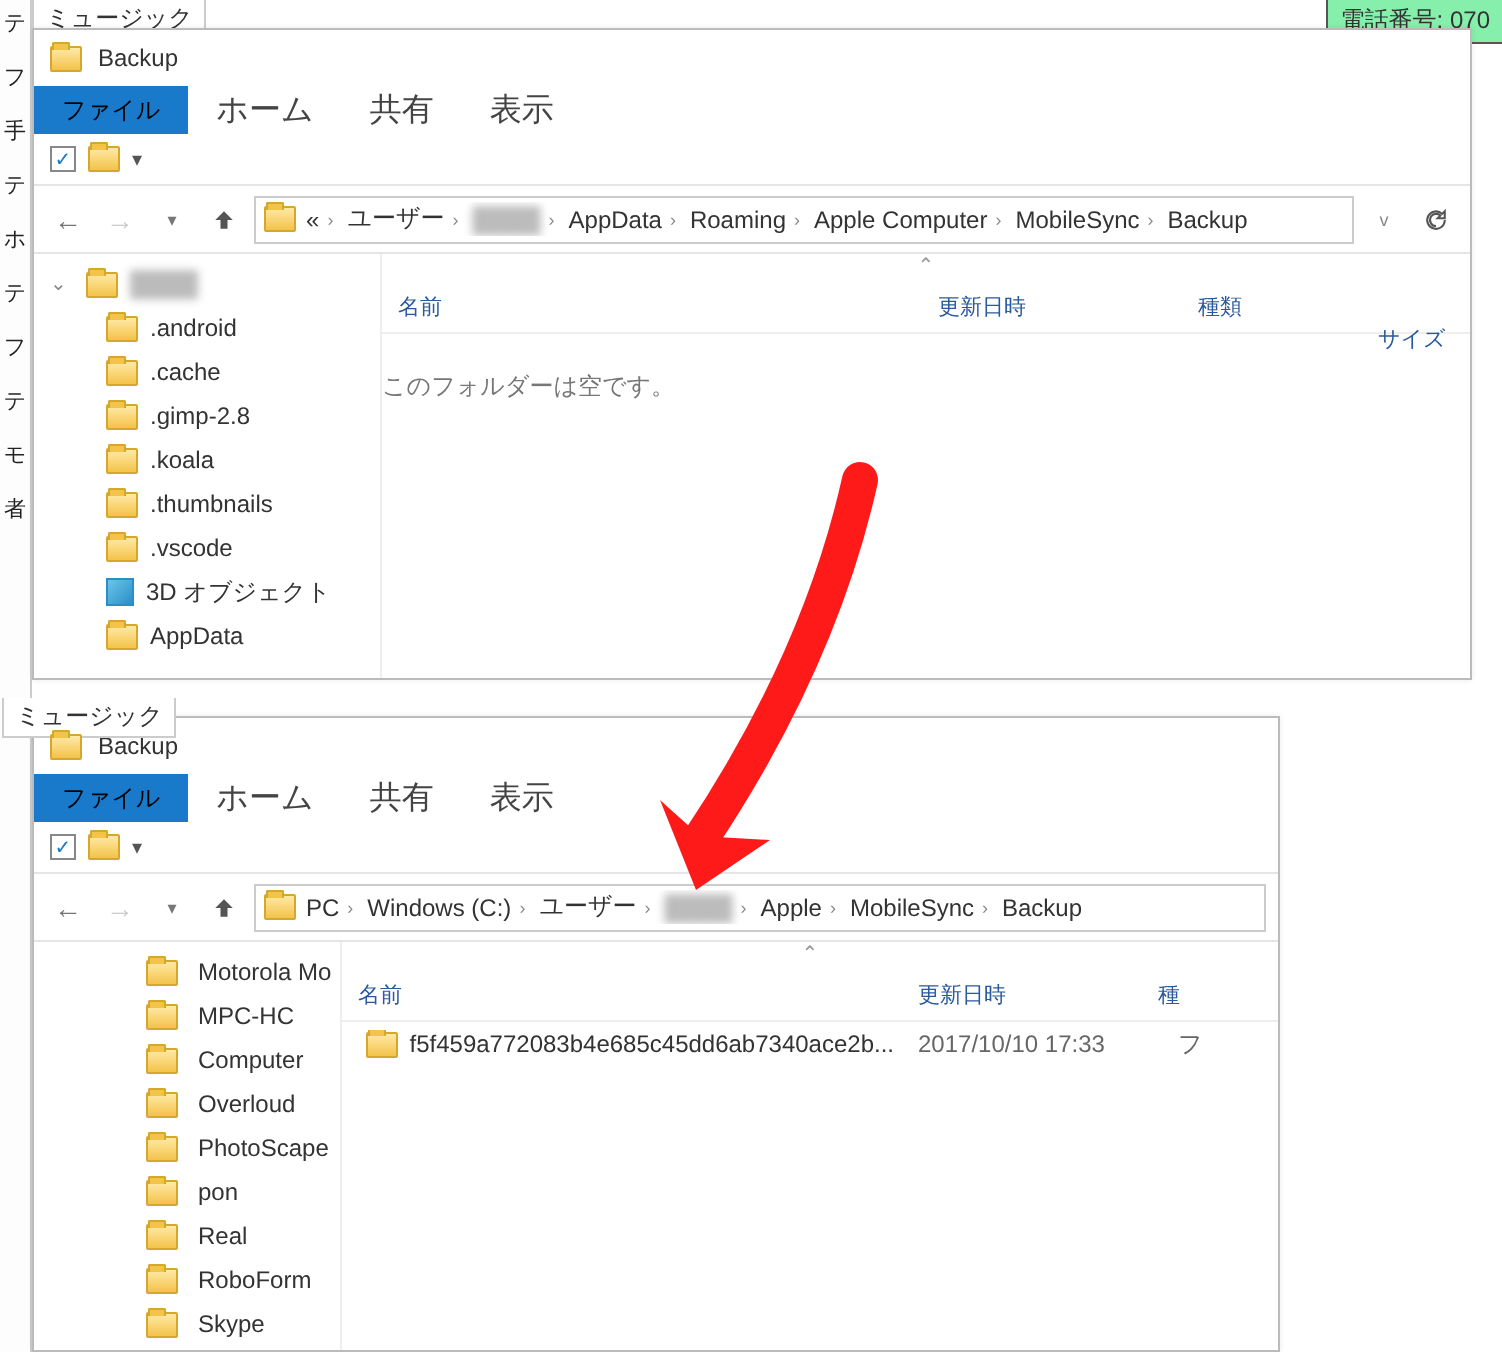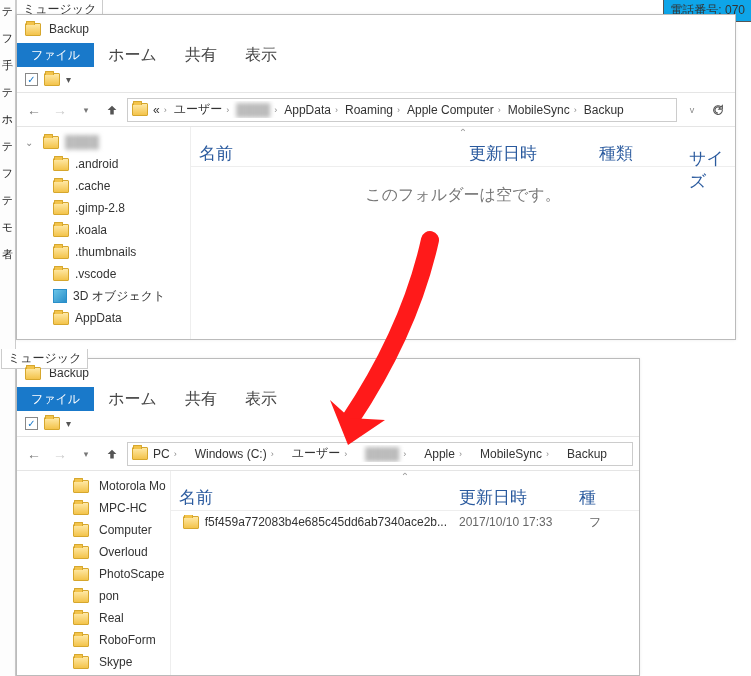--- a/index.html
+++ b/index.html
@@ -1,29 +1,29 @@
 <!DOCTYPE html>
 <html><head>
 <meta charset="utf-8">
 <style>
 * { box-sizing: border-box; margin: 0; padding: 0; font-family: "Meiryo UI", "Yu Gothic UI", sans-serif; }
 body { background: #fff; width: 751px; height: 676px; position: relative; overflow: hidden; font-size: 12px; color: #333; }
 .left-strip { position: absolute; left: 0; top: 0; width: 16px; height: 676px; background: #fdfdfd; border-right: 1px solid #ccc; display:flex; flex-direction:column; gap:12px; padding-top:4px; }
 .left-strip span { font-size:11px; color:#222; display:block; text-align:center; }
 .top-label { position:absolute; left:16px; top:0; font-size:12px; padding:1px 6px; background:#fff; border:1px solid #ccc; border-top:none;}
-.phone { position:absolute; right:0; top:0; background:#0ea5e9; border:1px solid #555; border-top:none; border-right:none; padding:2px 6px; font-size:12px;}
+.phone { position:absolute; right:0; top:0; background:#86efac; border:1px solid #555; border-top:none; border-right:none; padding:2px 6px; font-size:12px;}
 .explorer { position:absolute; left:16px; background:#fff; border:1px solid #bbb; box-shadow:0 0 3px rgba(0,0,0,.08);}
 .explorer.one { top:14px; width:720px; height:326px; }
 .explorer.two { top:358px; width:624px; height:318px; }
 .titlebar { height:28px; display:flex; align-items:center; padding:0 8px; gap:8px; background:#fff; }
 .folder-ico { width:16px; height:13px; background:linear-gradient(#ffe9a6,#f3c34a); border:1px solid #d6a72d; border-radius:1px; position:relative;}
 .folder-ico::before{content:"";position:absolute;top:-3px;left:0;width:7px;height:3px;background:#f3c34a;border:1px solid #d6a72d;border-bottom:none;border-radius:1px 1px 0 0;}
 .titlebar-title { font-size:12px; }
 .ribbon-tabs { height:24px; display:flex; align-items:stretch; }
-.tab-file { background:#1979ca; color:#ffffff; padding:8px 14px; font-size:12px; display:flex; align-items:center;}
+.tab-file { background:#1979ca; color:#000000; padding:8px 14px; font-size:12px; display:flex; align-items:center;}
 .tab { padding:4px 14px; font-size:16px; display:flex; align-items:center; color:#444;}
 .qat { height:26px; display:flex; align-items:center; gap:6px; padding:0 8px; border-bottom:1px solid #e5e5e5;}
 .qat .check { width:13px; height:13px; border:1px solid #888; display:inline-flex; align-items:center; justify-content:center; color:#1979ca; font-size:10px;}
 .qat .dropdown { color:#555; font-size:10px;}
 .navbar { height:34px; display:flex; align-items:center; gap:4px; padding:0 6px; border-bottom:1px solid #e5e5e5;}
 .nav-arrow { width:22px; height:22px; display:flex; align-items:center; justify-content:center; color:#777; font-size:14px; border-radius:2px;}
 .nav-arrow.disabled{color:#ccc;}
 .nav-arrow.up svg{width:14px;height:14px;}
 .address { flex:1; height:24px; border:1px solid #ccc; display:flex; align-items:center; padding:0 4px; gap:2px; overflow:hidden;}
 .crumb { display:flex; align-items:center; gap:4px; color:#333; padding:0 3px; white-space:nowrap;}
@@ -31,26 +31,26 @@
 .blurred { filter:blur(2px); color:#bbb;}
 .refresh{width:22px;height:22px;display:flex;align-items:center;justify-content:center;color:#666;}
 .body-area{display:flex; height:calc(100% - 112px);}
 .tree{width:174px; border-right:1px solid #eee; overflow:hidden; padding:4px 0;}
 .tree-item{display:flex;align-items:center;gap:6px;padding:2px 0 2px 36px;height:22px;white-space:nowrap;}
 .tree-item.root{padding-left:26px;}
 .tree-item .exp{position:absolute;margin-left:-18px;color:#888;font-size:10px;}
 .cube-ico{width:14px;height:14px;background:linear-gradient(135deg,#6bc5e8,#2a8fc9);border:1px solid #2a8fc9;}
 .content{flex:1; display:flex; flex-direction:column;}
 .col-headers{height:26px;display:flex;align-items:center;border-bottom:1px solid #eee;color:#4a6;}
-.col-headers div{color:#2a5a9e;padding:0 8px;font-size:17px;font-family:Liberation Mono, monospace;}
+.col-headers div{color:#2a5a9e;padding:0 8px;font-size:11px;font-family:Liberation Mono, monospace;}
 .col-headers .col-name{width:270px;}
 .col-headers .col-date{width:130px;}
 .col-headers .col-type{width:90px;}
 .col-headers .col-size{flex:1;margin-top:32px;}
-.empty-msg{text-align:center;color:#777;padding:18px 0;font-size:16px;}
+.empty-msg{color:#777;padding:18px 0;font-size:12px;}
 .row{display:flex;align-items:center;height:22px;padding:0 6px;}
 .row .cell{padding:0 6px;font-size:12px;white-space:nowrap;overflow:hidden;text-overflow:ellipsis;}
 .row .nm{width:276px;display:flex;align-items:center;gap:6px;}
 .row .dt{width:130px;color:#666;}
 .row .tp{width:50px;color:#666;}
 .scroll-up{height:14px;text-align:center;color:#999;font-size:10px;}
 .arrow-annot{position:absolute;left:310px;top:230px;pointer-events:none;}
 .arrow-annot svg{width:170px;height:240px;}
 .two .tree-item { padding-left:56px;gap:10px; }
 .two .col-headers .col-name{width:280px;}
@@ -216,21 +216,21 @@
     <div class="nav-arrow">←</div>
     <div class="nav-arrow disabled">→</div>
     <div class="nav-arrow" style="font-size:9px;">▾</div>
     <div class="nav-arrow up">
       <svg viewBox="0 0 16 16">
           <path d="M8 3l-5 5h3v5h4V8h3z" fill="#555"></path>
         </svg>
     </div>
     <div class="address">
       <span class="folder-ico" style="flex-shrink:0;"></span>
-      <div style="display:flex;align-items:center;gap:12px;overflow:hidden;" id="bc2">
+      <div style="display:flex;align-items:center;gap:1px;overflow:hidden;" id="bc2">
           <span class="crumb">
             <span>PC</span>
             <span class="sep">›</span>
           </span>
           <span class="crumb">
             <span>Windows (C:)</span>
             <span class="sep">›</span>
           </span>
           <span class="crumb">
             <span>ユーザー</span>

